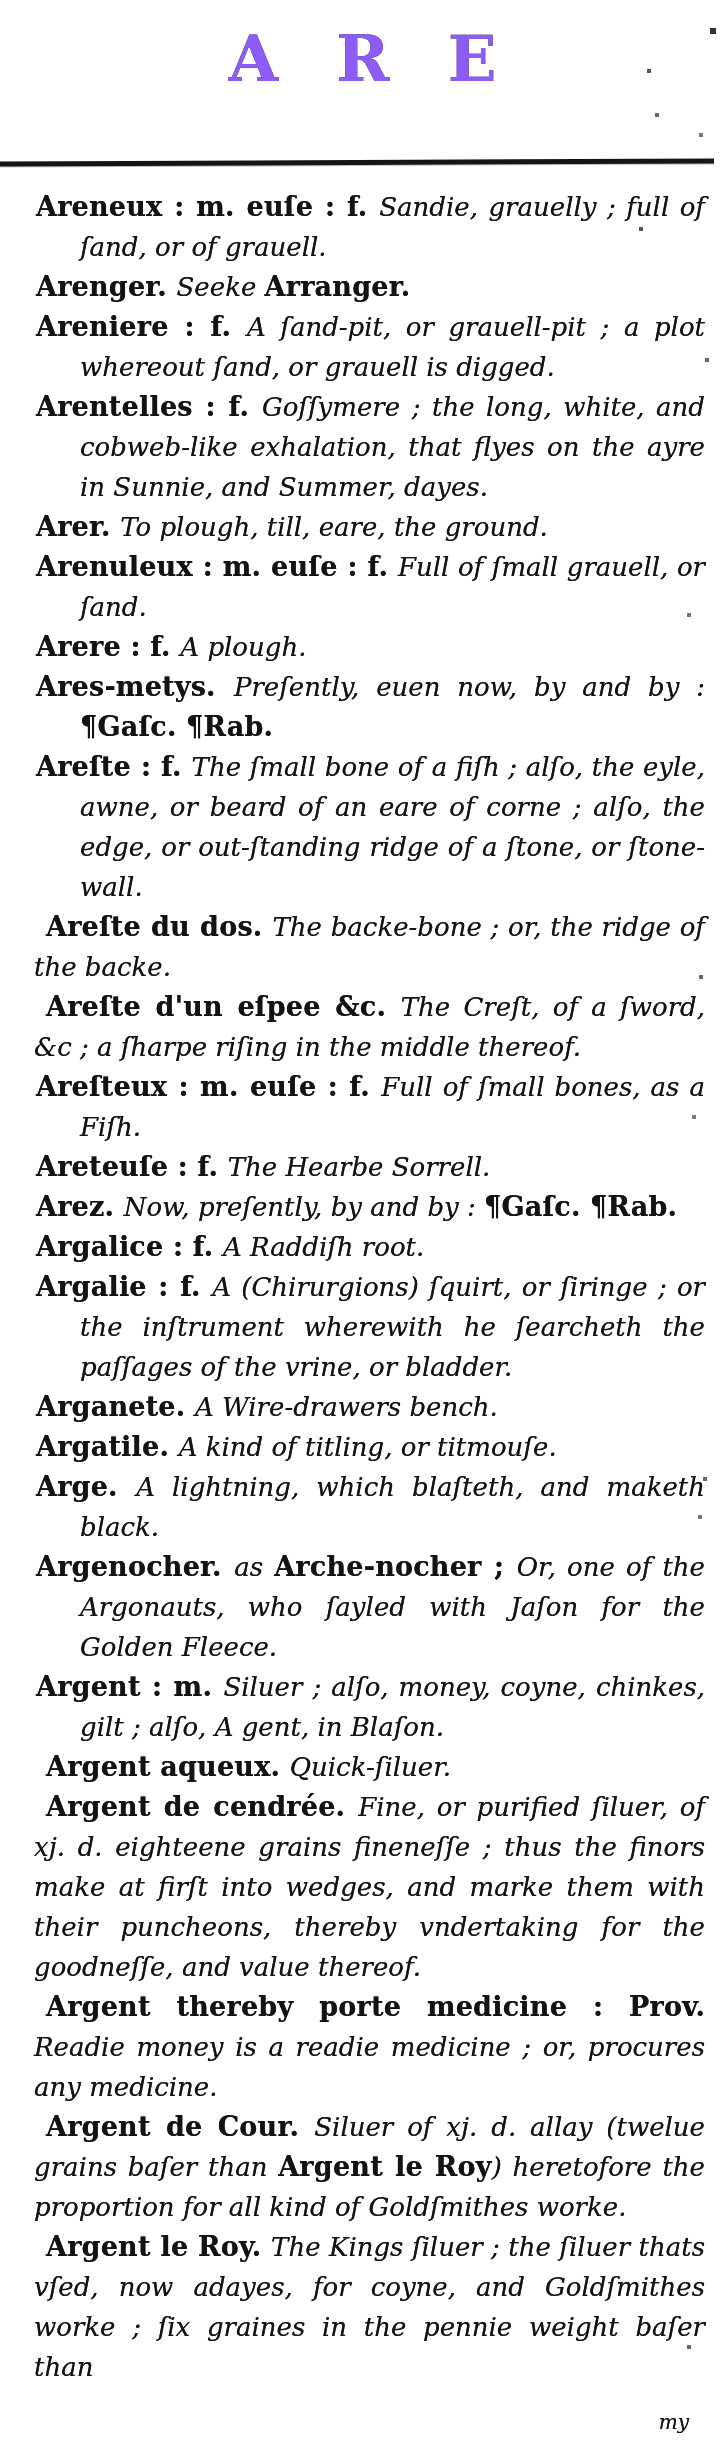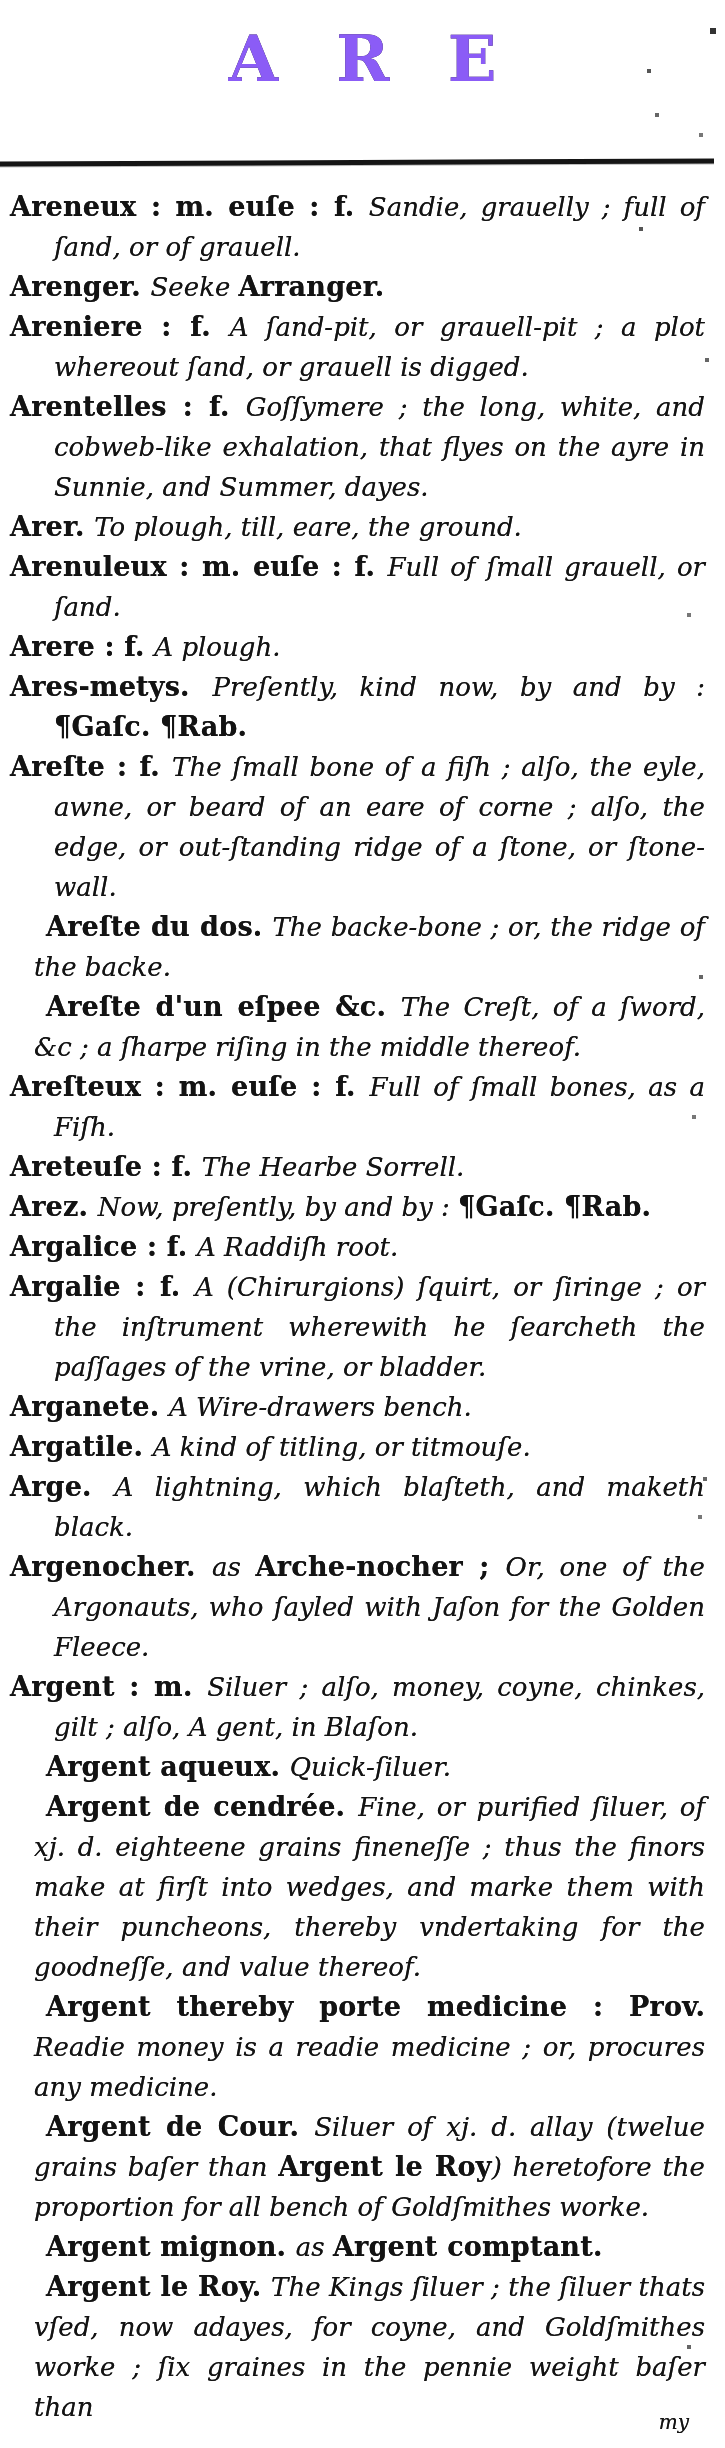--- a/index.html
+++ b/index.html
@@ -45,20 +45,21 @@
   p.entry {
     margin: 0;
     text-align: justify;
     font-size: 26px;
     line-height: 40px;
     text-shadow: 0 0 0.5px rgba(0,0,0,0.75);
   }
   p.entry.main {
     padding-left: 50px;
     text-indent: -44px;
+    margin-left: 26px;
   }
   p.entry.sub {
     padding-left: 30px;
     text-indent: 12px;
   }
   span.roman {
     font-style: normal;
     font-weight: bold;
     font-size: 1.04em;
     letter-spacing: 0.2px;
@@ -104,38 +105,37 @@
   <div class="header-rule"></div>
 
   <div class="entries">
       <p class="entry main"><span class="roman">Areneux : m. euſe : f. </span><span class="italic">Sandie, grauelly ; full of ſand, or of grauell.</span></p>
       <p class="entry main"><span class="roman">Arenger. </span><span class="italic">Seeke </span><span class="roman">Arranger.</span></p>
       <p class="entry main"><span class="roman">Areniere : f. </span><span class="italic">A ſand-pit, or grauell-pit ; a plot whereout ſand, or grauell is digged.</span></p>
       <p class="entry main"><span class="roman">Arentelles : f. </span><span class="italic">Goſſymere ; the long, white, and cobweb-like exhalation, that flyes on the ayre in Sunnie, and Summer, dayes.</span></p>
       <p class="entry main"><span class="roman">Arer. </span><span class="italic">To plough, till, eare, the ground.</span></p>
       <p class="entry main"><span class="roman">Arenuleux : m. euſe : f. </span><span class="italic">Full of ſmall grauell, or ſand.</span></p>
       <p class="entry main"><span class="roman">Arere : f. </span><span class="italic">A plough.</span></p>
-      <p class="entry main"><span class="roman">Ares-metys. </span><span class="italic">Preſently, kind now, by and by : </span><span class="roman">¶Gaſc. ¶Rab.</span></p>
+      <p class="entry main"><span class="roman">Ares-metys. </span><span class="italic">Preſently, euen now, by and by : </span><span class="roman">¶Gaſc. ¶Rab.</span></p>
       <p class="entry main"><span class="roman">Areſte : f. </span><span class="italic">The ſmall bone of a fiſh ; alſo, the eyle, awne, or beard of an eare of corne ; alſo, the edge, or out-ſtanding ridge of a ſtone, or ſtone-wall.</span></p>
       <p class="entry sub"><span class="roman">Areſte du dos. </span><span class="italic">The backe-bone ; or, the ridge of the backe.</span></p>
       <p class="entry sub"><span class="roman">Areſte d'un eſpee &amp;c. </span><span class="italic">The Creſt, of a ſword, &amp;c ; a ſharpe riſing in the middle thereof.</span></p>
       <p class="entry main"><span class="roman">Areſteux : m. euſe : f. </span><span class="italic">Full of ſmall bones, as a Fiſh.</span></p>
       <p class="entry main"><span class="roman">Areteuſe : f. </span><span class="italic">The Hearbe Sorrell.</span></p>
       <p class="entry main"><span class="roman">Arez. </span><span class="italic">Now, preſently, by and by : </span><span class="roman">¶Gaſc. ¶Rab.</span></p>
       <p class="entry main"><span class="roman">Argalice : f. </span><span class="italic">A Raddiſh root.</span></p>
       <p class="entry main"><span class="roman">Argalie : f. </span><span class="italic">A (Chirurgions) ſquirt, or ſiringe ; or the inſtrument wherewith he ſearcheth the paſſages of the vrine, or bladder.</span></p>
       <p class="entry main"><span class="roman">Arganete. </span><span class="italic">A Wire-drawers bench.</span></p>
       <p class="entry main"><span class="roman">Argatile. </span><span class="italic">A kind of titling, or titmouſe.</span></p>
       <p class="entry main"><span class="roman">Arge. </span><span class="italic">A lightning, which blaſteth, and maketh black.</span></p>
       <p class="entry main"><span class="roman">Argenocher. </span><span class="italic">as </span><span class="roman">Arche-nocher ; </span><span class="italic">Or, one of the Argonauts, who ſayled with Jaſon for the Golden Fleece.</span></p>
       <p class="entry main"><span class="roman">Argent : m. </span><span class="italic">Siluer ; alſo, money, coyne, chinkes, gilt ; alſo, A gent, in Blaſon.</span></p>
       <p class="entry sub"><span class="roman">Argent aqueux. </span><span class="italic">Quick-ſiluer.</span></p>
       <p class="entry sub"><span class="roman">Argent de cendrée. </span><span class="italic">Fine, or purified ſiluer, of xj. d. eighteene grains fineneſſe ; thus the finors make at firſt into wedges, and marke them with their puncheons, thereby vndertaking for the goodneſſe, and value thereof.</span></p>
       <p class="entry sub"><span class="roman">Argent thereby porte medicine : Prov. </span><span class="italic">Readie money is a readie medicine ; or, procures any medicine.</span></p>
-      <p class="entry sub"><span class="roman">Argent de Cour. </span><span class="italic">Siluer of xj. d. allay (twelue grains baſer than </span><span class="roman">Argent le Roy</span><span class="italic">) heretofore the proportion for all bench of Goldſmithes worke.</span></p>
-      <p class="entry sub"><span class="roman">Argent mignon. </span><span class="italic">as </span><span class="roman">Argent comptant.</span></p>
+      <p class="entry sub"><span class="roman">Argent de Cour. </span><span class="italic">Siluer of xj. d. allay (twelue grains baſer than </span><span class="roman">Argent le Roy</span><span class="italic">) heretofore the proportion for all kind of Goldſmithes worke.</span></p>
       <p class="entry sub"><span class="roman">Argent le Roy. </span><span class="italic">The Kings ſiluer ; the ſiluer thats vſed, now adayes, for coyne, and Goldſmithes worke ; ſix graines in the pennie weight baſer than </span></p>
     </div>
 
   <div class="catchword">my</div>
 
   <div class="scan-noise"></div>
 </div>
 
 </body></html>

